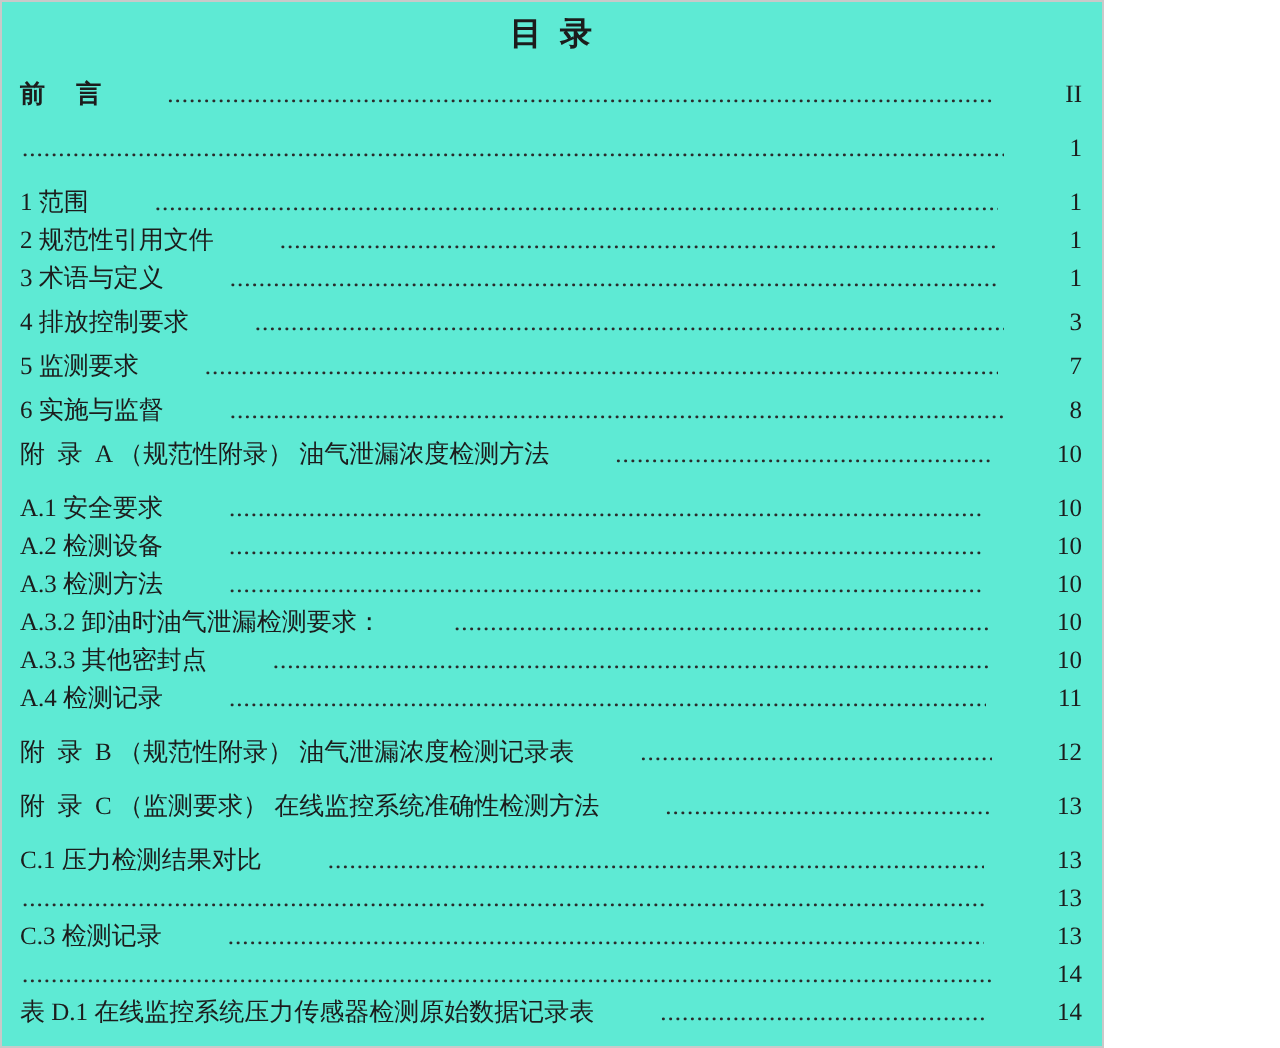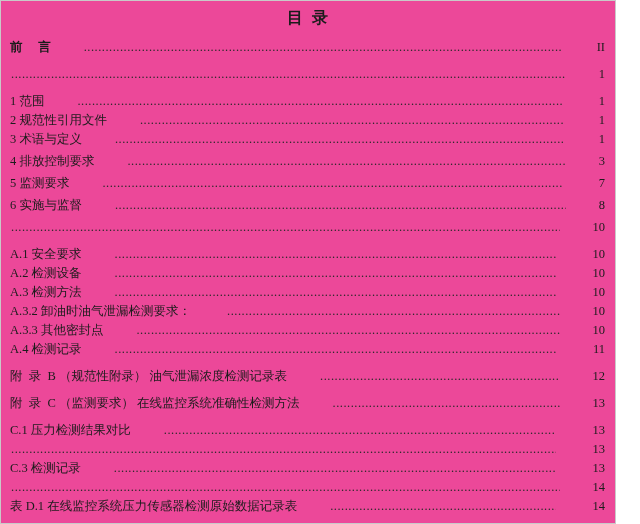--- a/index.html
+++ b/index.html
@@ -8,24 +8,24 @@
     background: #ffffff;
   }
   body {
     width: 640px;
     height: 524px;
     font-family: "Liberation Serif", "DejaVu Serif", serif;
     color: #1c1c1c;
   }
   .page {
     box-sizing: border-box;
-    width: 616px;
+    width: 552px;
     height: 524px;
     border: 1px solid #c9c9c9;
-    background: #ec4899;
+    background: #5eead4;
     padding: 6px 10px 10px 9px;
     overflow: hidden;
   }
   .title {
     font-size: 16px;
     line-height: 17px;
     font-weight: bold;
     text-align: center;
     margin: 2px 0 15px 0;
     word-spacing: 5px;
@@ -115,20 +115,21 @@
         <span class="toc-label">5 监测要求</span>
         <span class="toc-dots">................................................................................................................................................................................................................................................................................................................................................................................................................</span>
         <span class="toc-page"> 7</span>
       </div>
       <div class="toc-row">
         <span class="toc-label">6 实施与监督</span>
         <span class="toc-dots">................................................................................................................................................................................................................................................................................................................................................................................................................</span>
         <span class="toc-page">8</span>
       </div>
       <div class="toc-row">
+        <span class="toc-label">附  录  A （规范性附录） 油气泄漏浓度检测方法</span>
         <span class="toc-dots">................................................................................................................................................................................................................................................................................................................................................................................................................</span>
         <span class="toc-page">10</span>
       </div>
       <div class="toc-row">
         <span class="toc-label">A.1 安全要求</span>
         <span class="toc-dots">................................................................................................................................................................................................................................................................................................................................................................................................................</span>
         <span class="toc-page"> 10</span>
       </div>
       <div class="toc-row">
         <span class="toc-label">A.2 检测设备</span>

